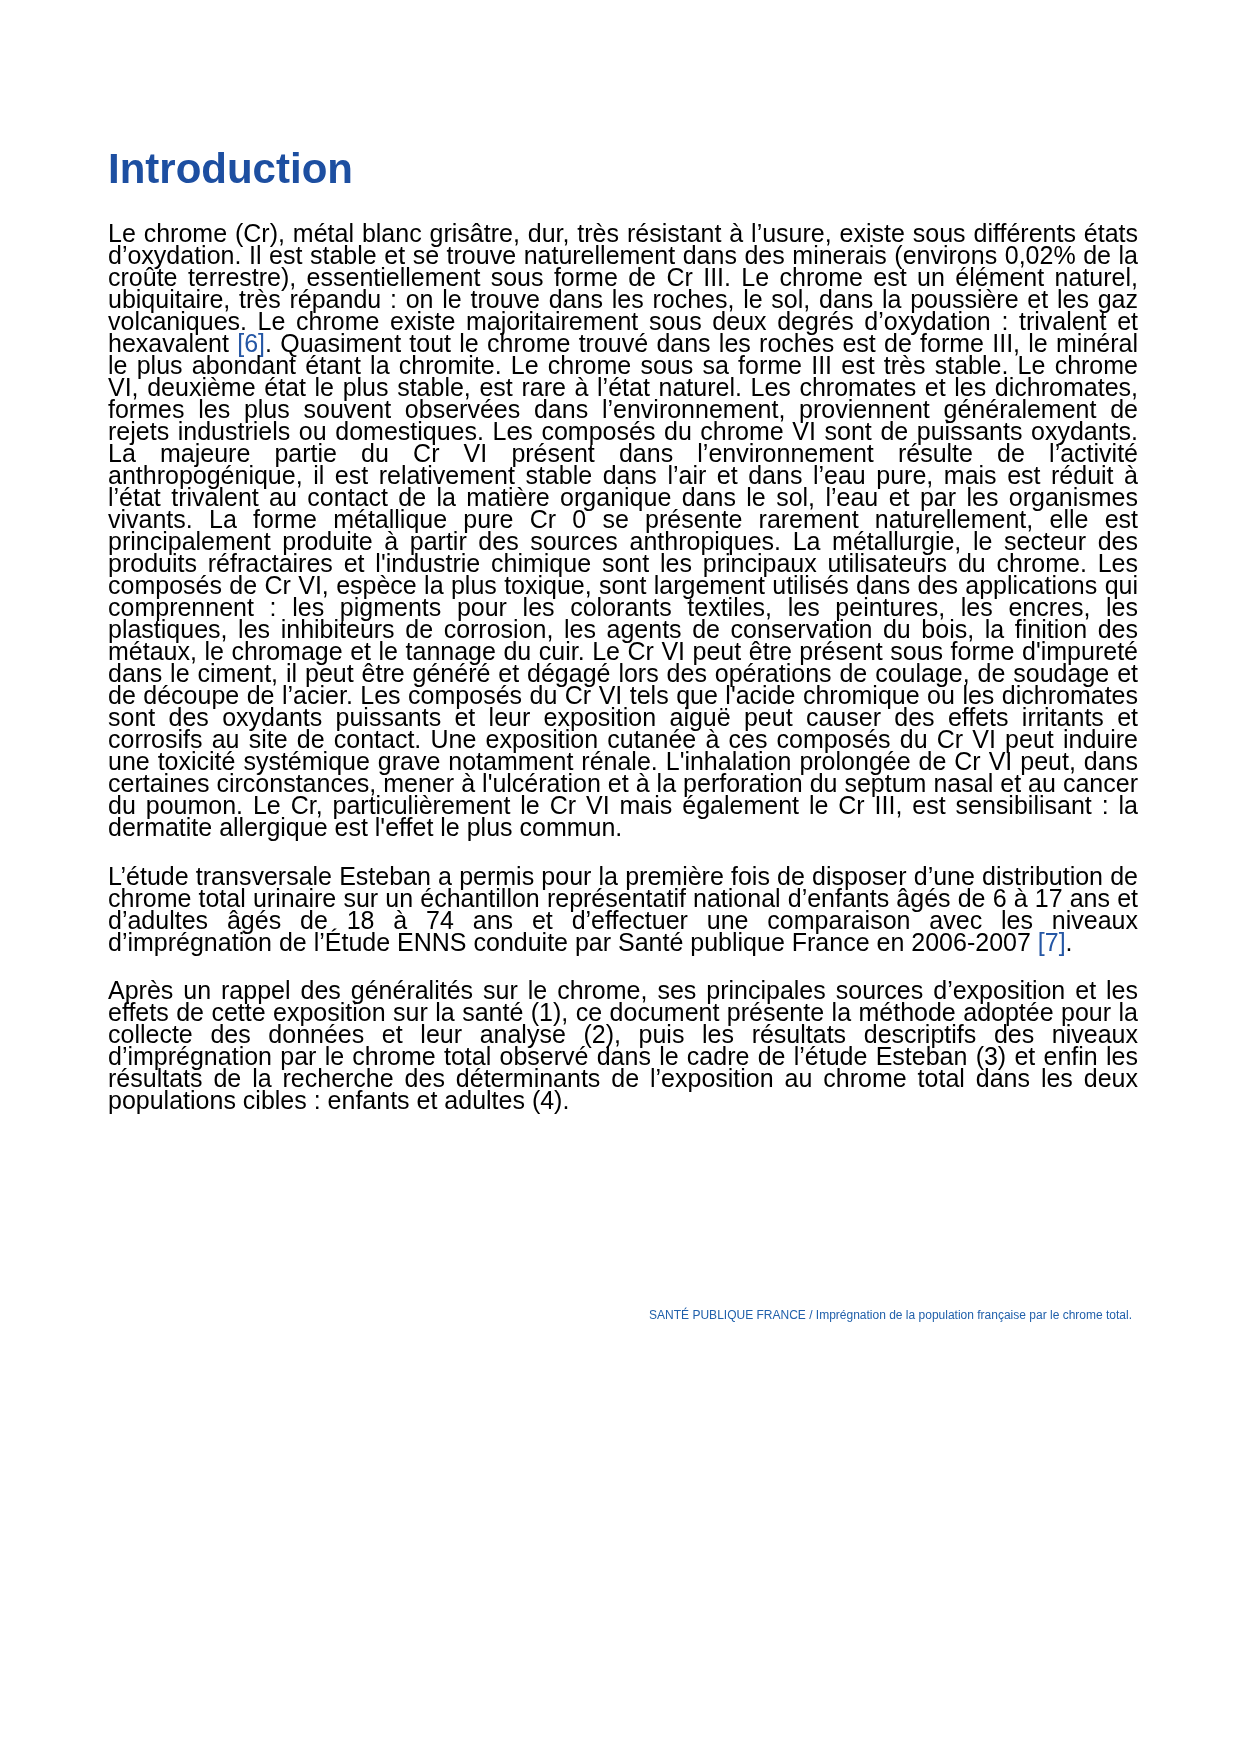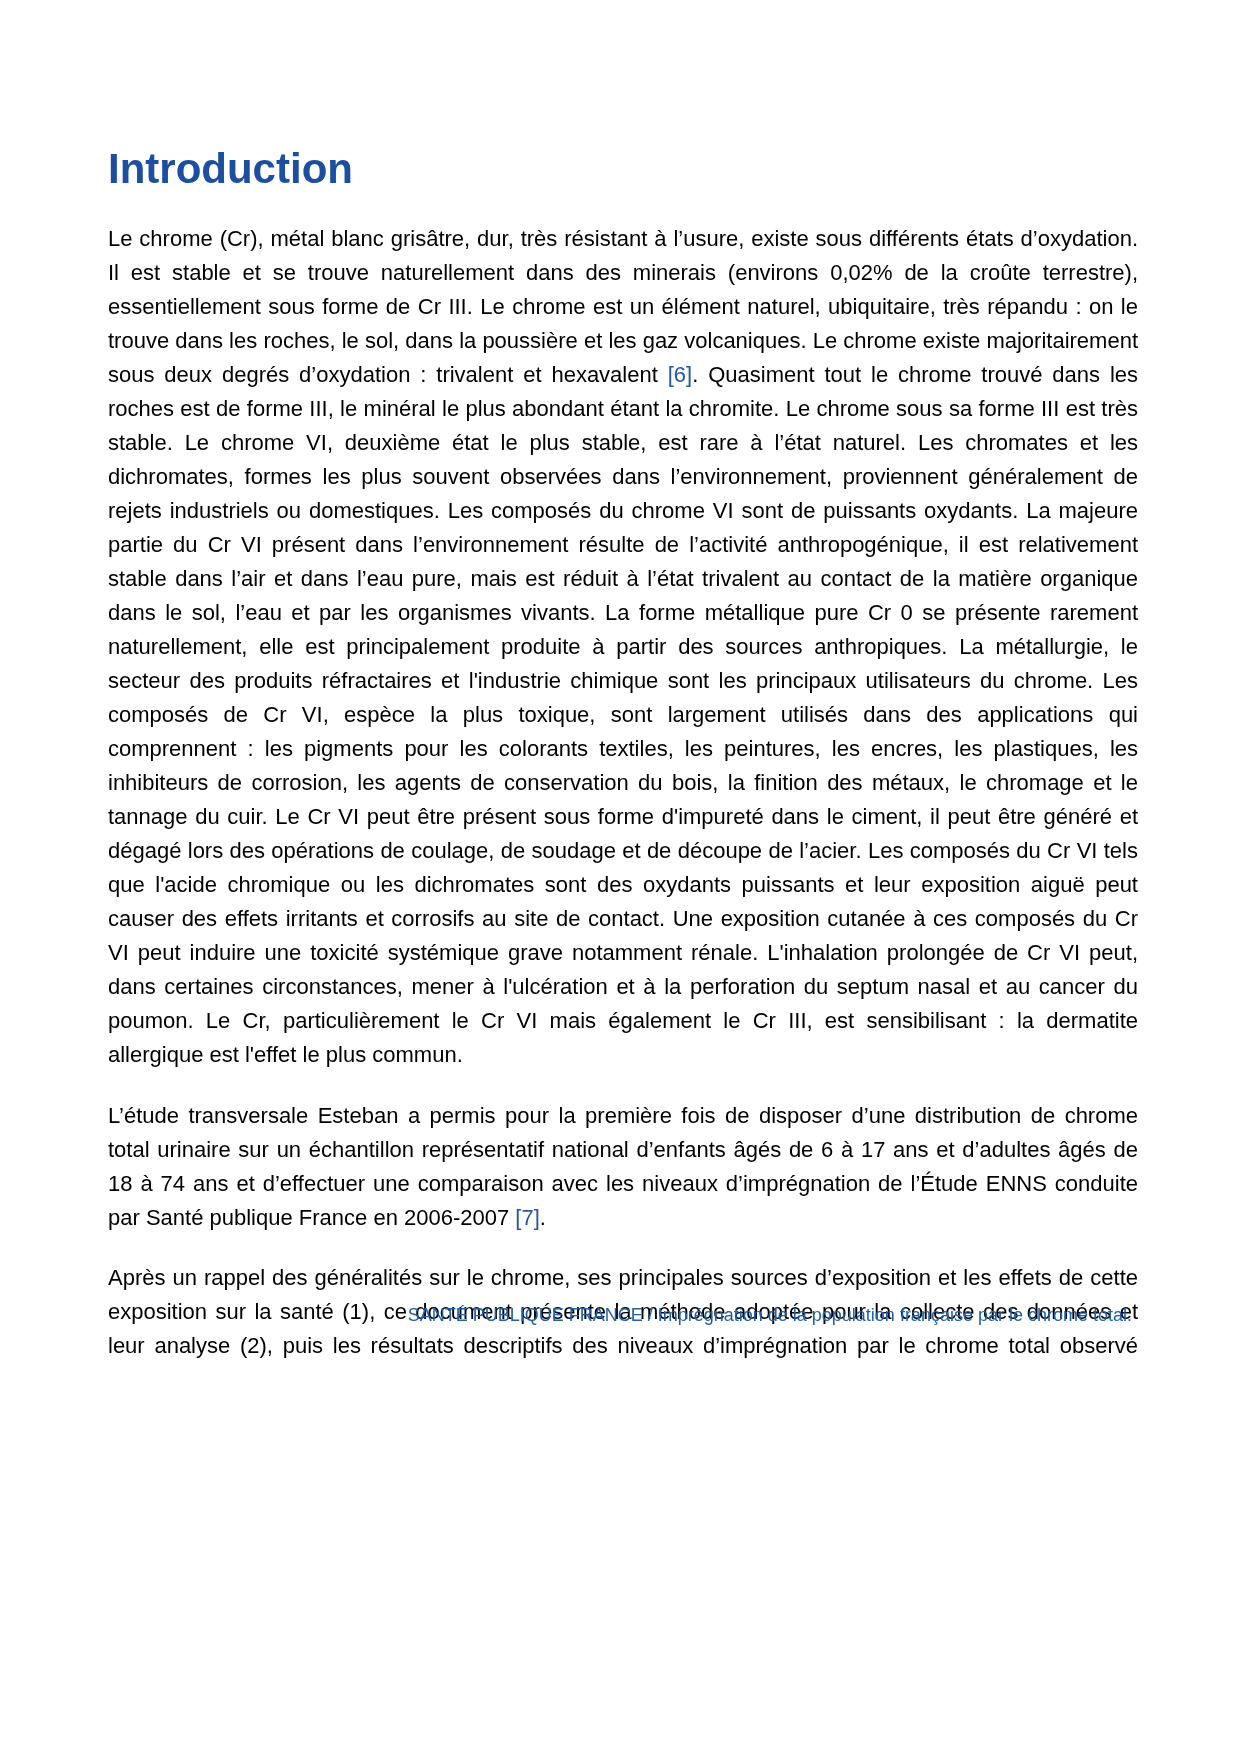--- a/index.html
+++ b/index.html
@@ -22,39 +22,39 @@
   .page-title {
     margin: 145px 0 0 0;
     font-size: 42px;
     line-height: 48px;
     font-weight: bold;
     letter-spacing: 0px;
     color: var(--title-blue, #1d4fa1);
   }
   .body-paragraph {
     margin: 26.7px 0 0 0;
-    font-size: 22px;
-    line-height: 34px;
+    font-size: 25px;
+    line-height: 22px;
     text-align: justify;
     color: var(--body-text, #000000);
   }
   .body-paragraph.first {
     margin-top: 29px;
   }
   .ref-link {
     color: var(--link-blue, #2456a4);
     text-decoration: none;
     cursor: pointer;
   }
   .page-footer {
     position: absolute;
     right: 109px;
     bottom: 31px;
     text-align: right;
-    font-size: 18px;
+    font-size: 12px;
     line-height: 24px;
     color: var(--footer-blue, #2060ab);
   }
 </style>
 </head>
 <body>
 
 <div class="page">
   <div class="content">
 

